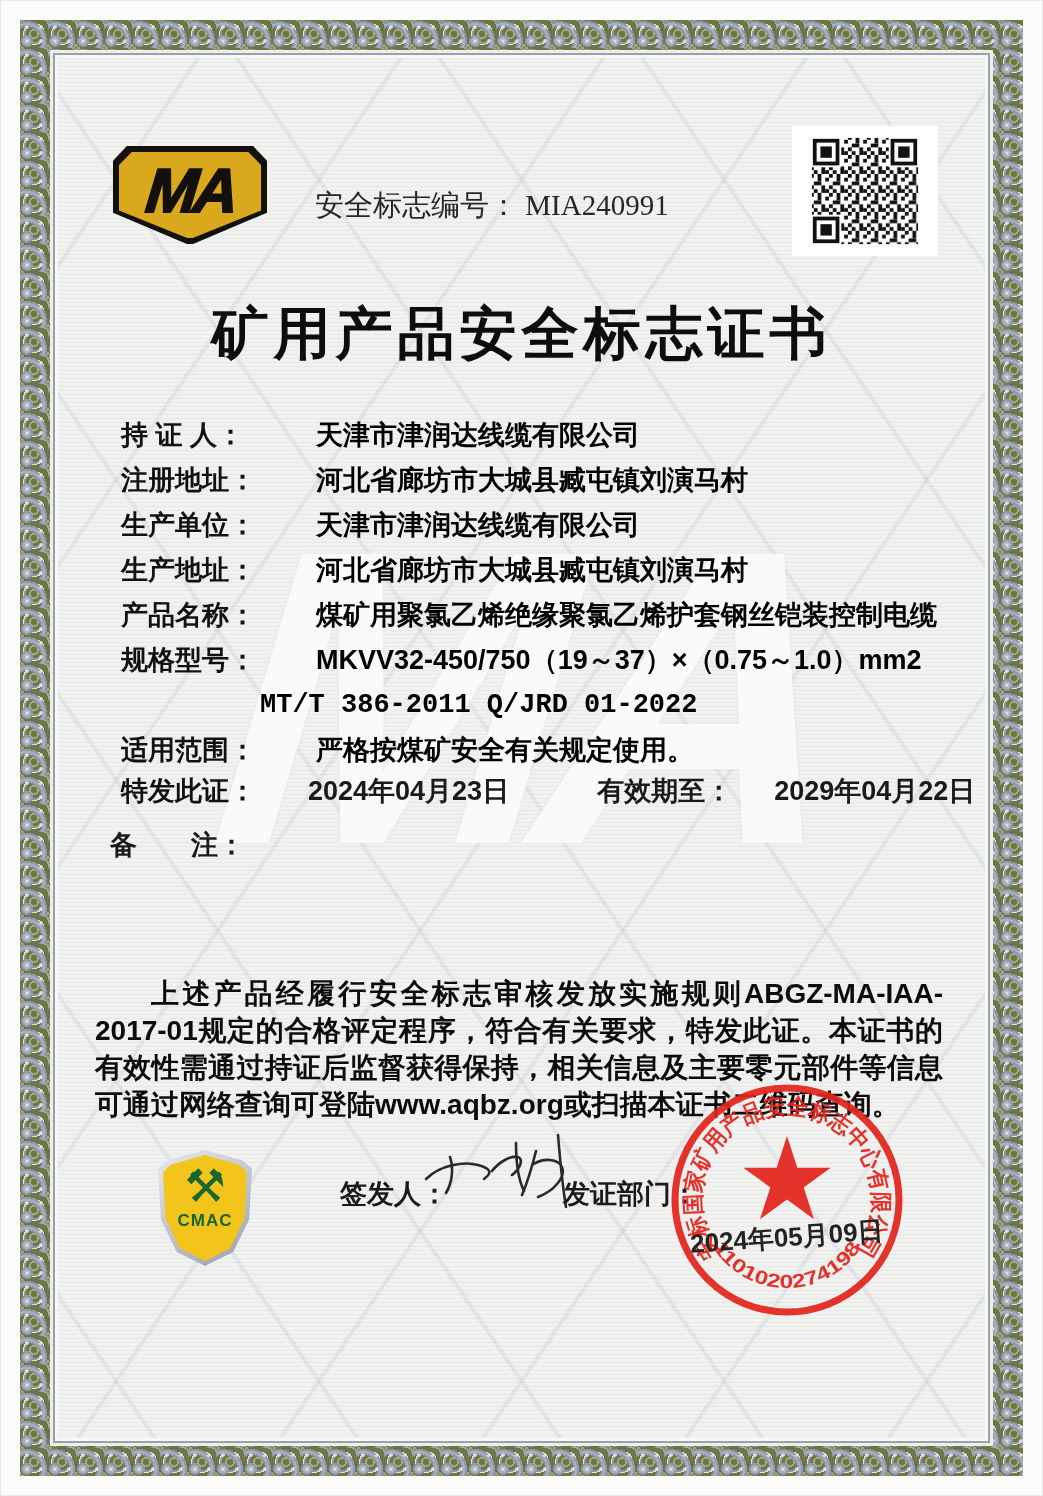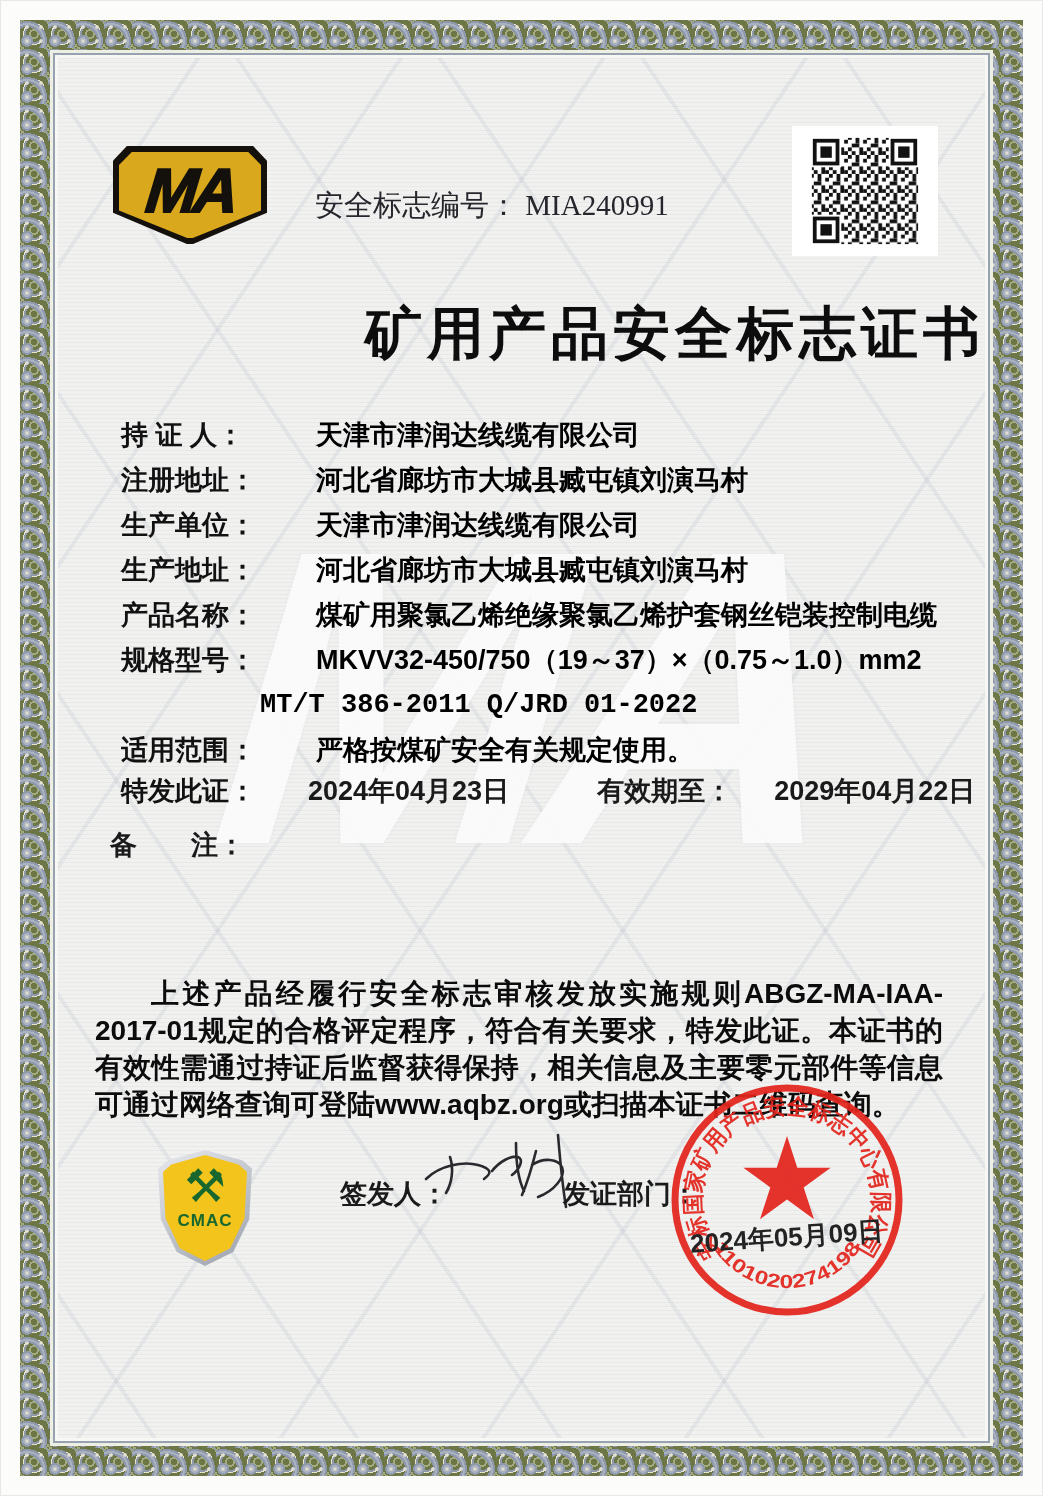--- a/index.html
+++ b/index.html
@@ -47,21 +47,21 @@
   .ma-badge .face{width:142px;height:86px;background:#d9a81c;
     clip-path:polygon(9% 0%,91% 0%,100% 15%,100% 68%,52% 100%,48% 100%,0% 68%,0% 15%);
     display:flex;align-items:center;justify-content:center;}
   .ma-badge .glyph{font-weight:bold;font-style:italic;font-size:62px;line-height:1;
     letter-spacing:-4px;color:#14110c;transform:skewX(-6deg) translateY(-4px);
     -webkit-text-stroke:2px #14110c;}
   .cert-line{left:257px;top:128px;width:480px;text-align:left;
     font-family:"Liberation Serif","DejaVu Serif",serif;font-size:29px;color:#26262c;white-space:nowrap;}
   .qr-card{left:734px;top:68px;width:146px;height:130px;background:#ffffff;
     display:flex;align-items:center;justify-content:center;}
-  .doc-title{left:0;top:238px;width:100%;text-align:right;
+  .doc-title{left:0;top:238px;width:100%;text-align:center;
     font-size:57px;font-weight:bold;letter-spacing:5px;color:#0d0d0d;white-space:nowrap;}
   
   .fields{left:52px;top:362px;right:24px;}
   .frow{display:flex;align-items:flex-start;line-height:30px;margin-bottom:15px;font-size:27px;white-space:nowrap;}
   .lbl{font-weight:bold;min-width:145px;color:#111;margin-left:11px;}
   .lbl.wide{min-width:0;}
   .val{font-weight:bold;margin-left:50px;color:#000;}
   .val.std{margin-left:150px;font-family:"Liberation Mono","DejaVu Sans Mono",monospace;font-weight:bold;}
   .val.spec{font-family:"Liberation Sans",sans-serif;}
   .dates{left:52px;top:718px;display:flex;font-size:27px;line-height:30px;white-space:nowrap;}

